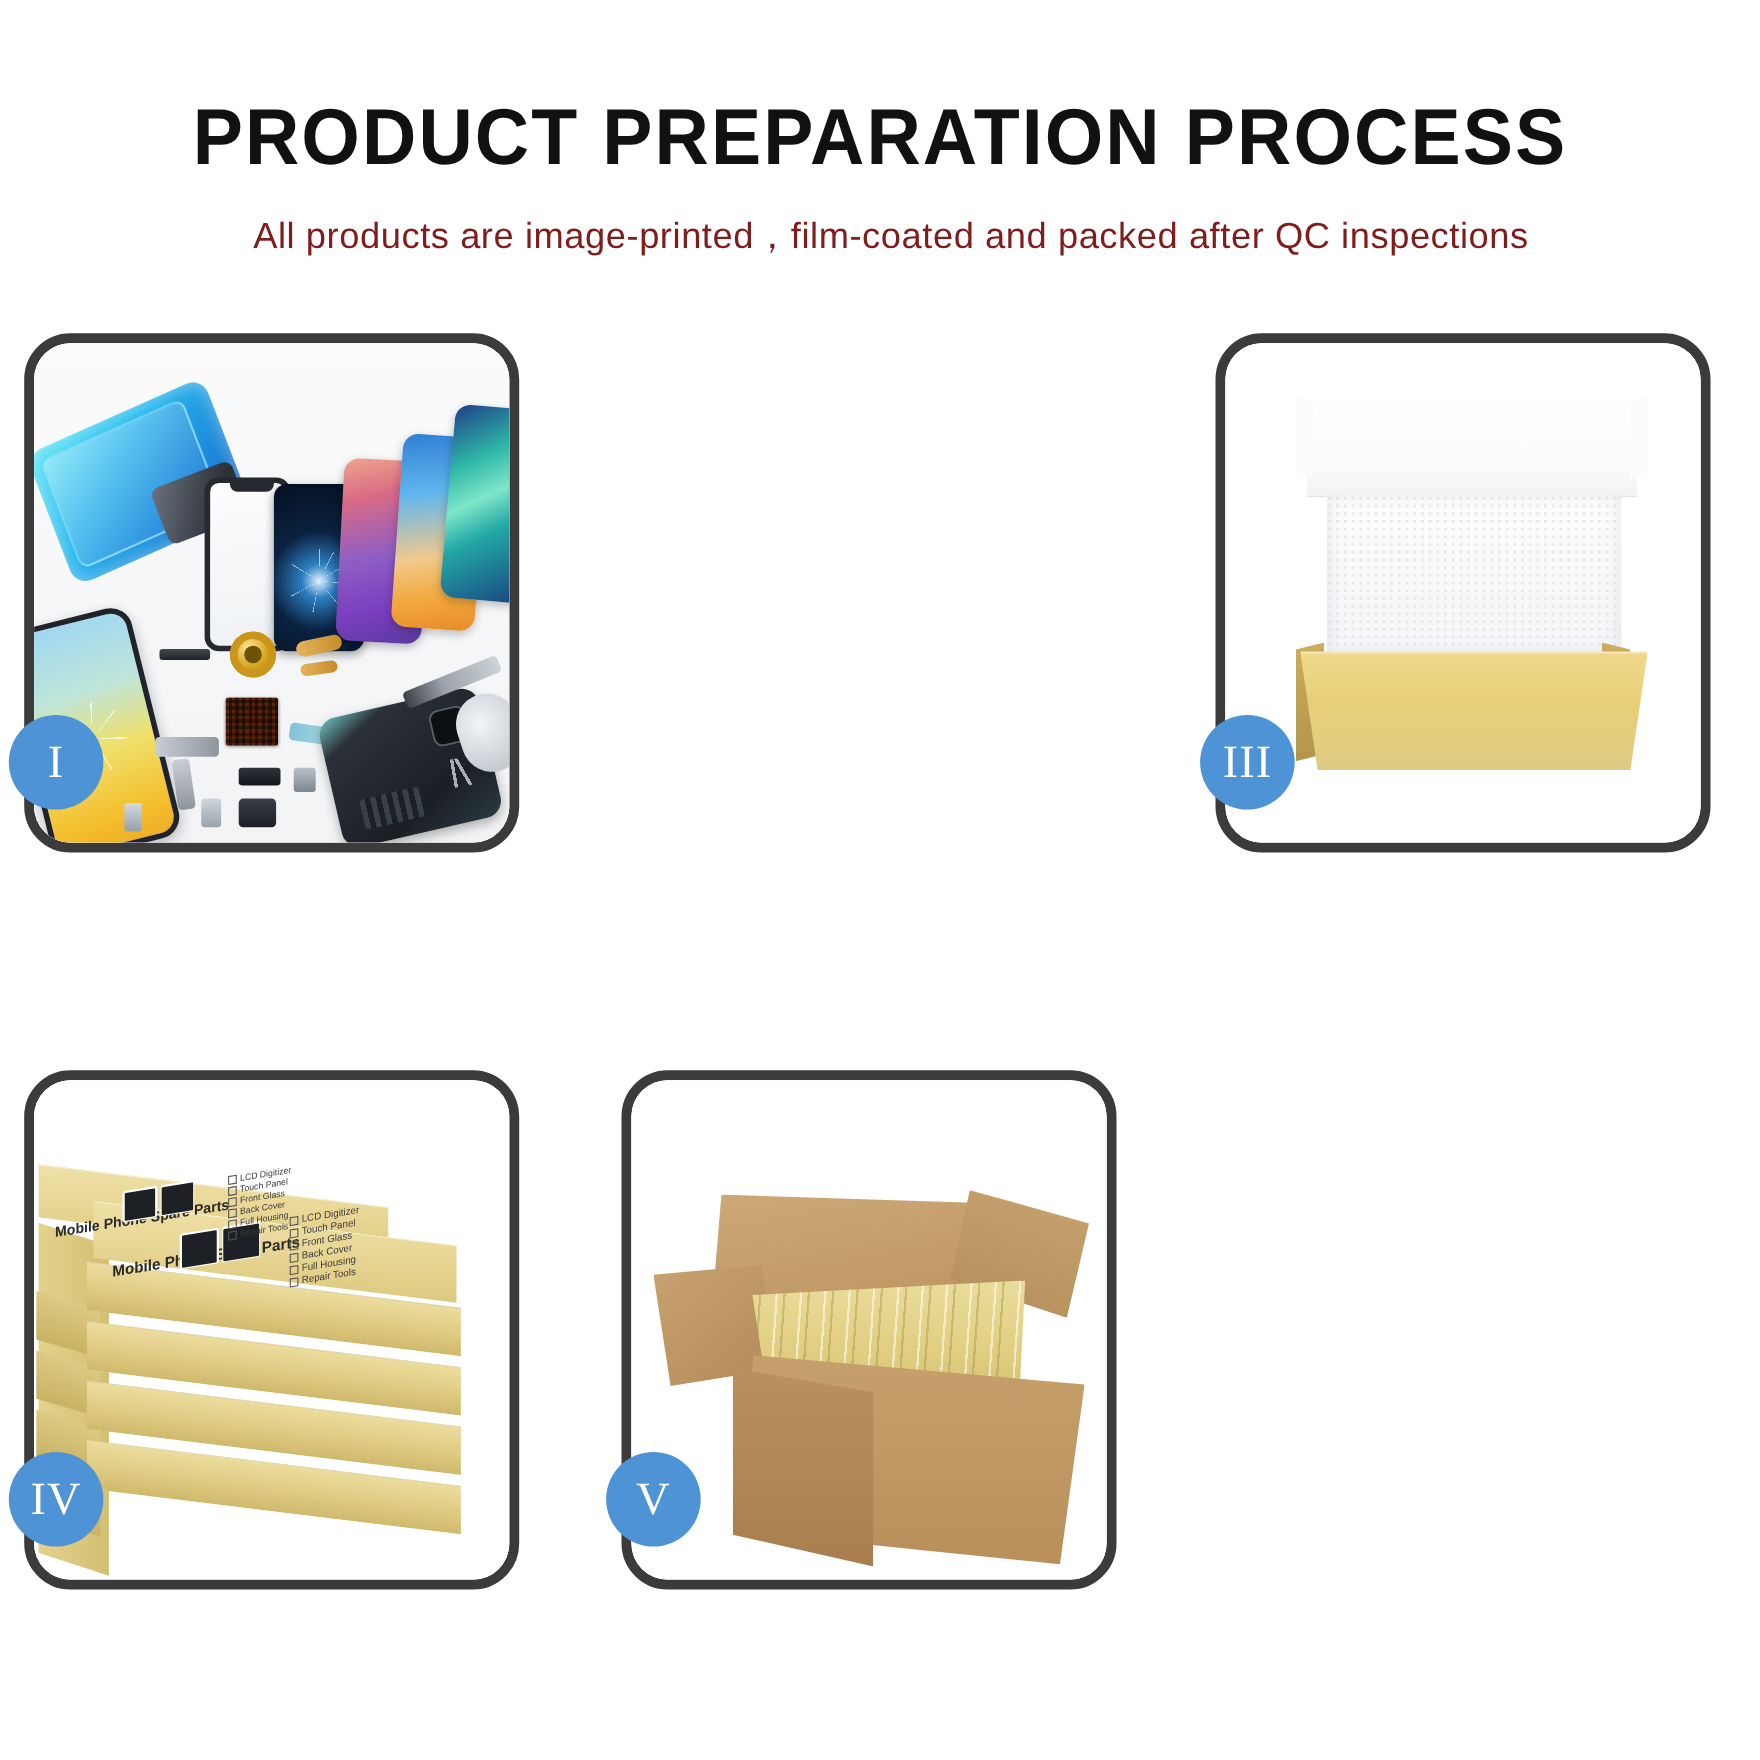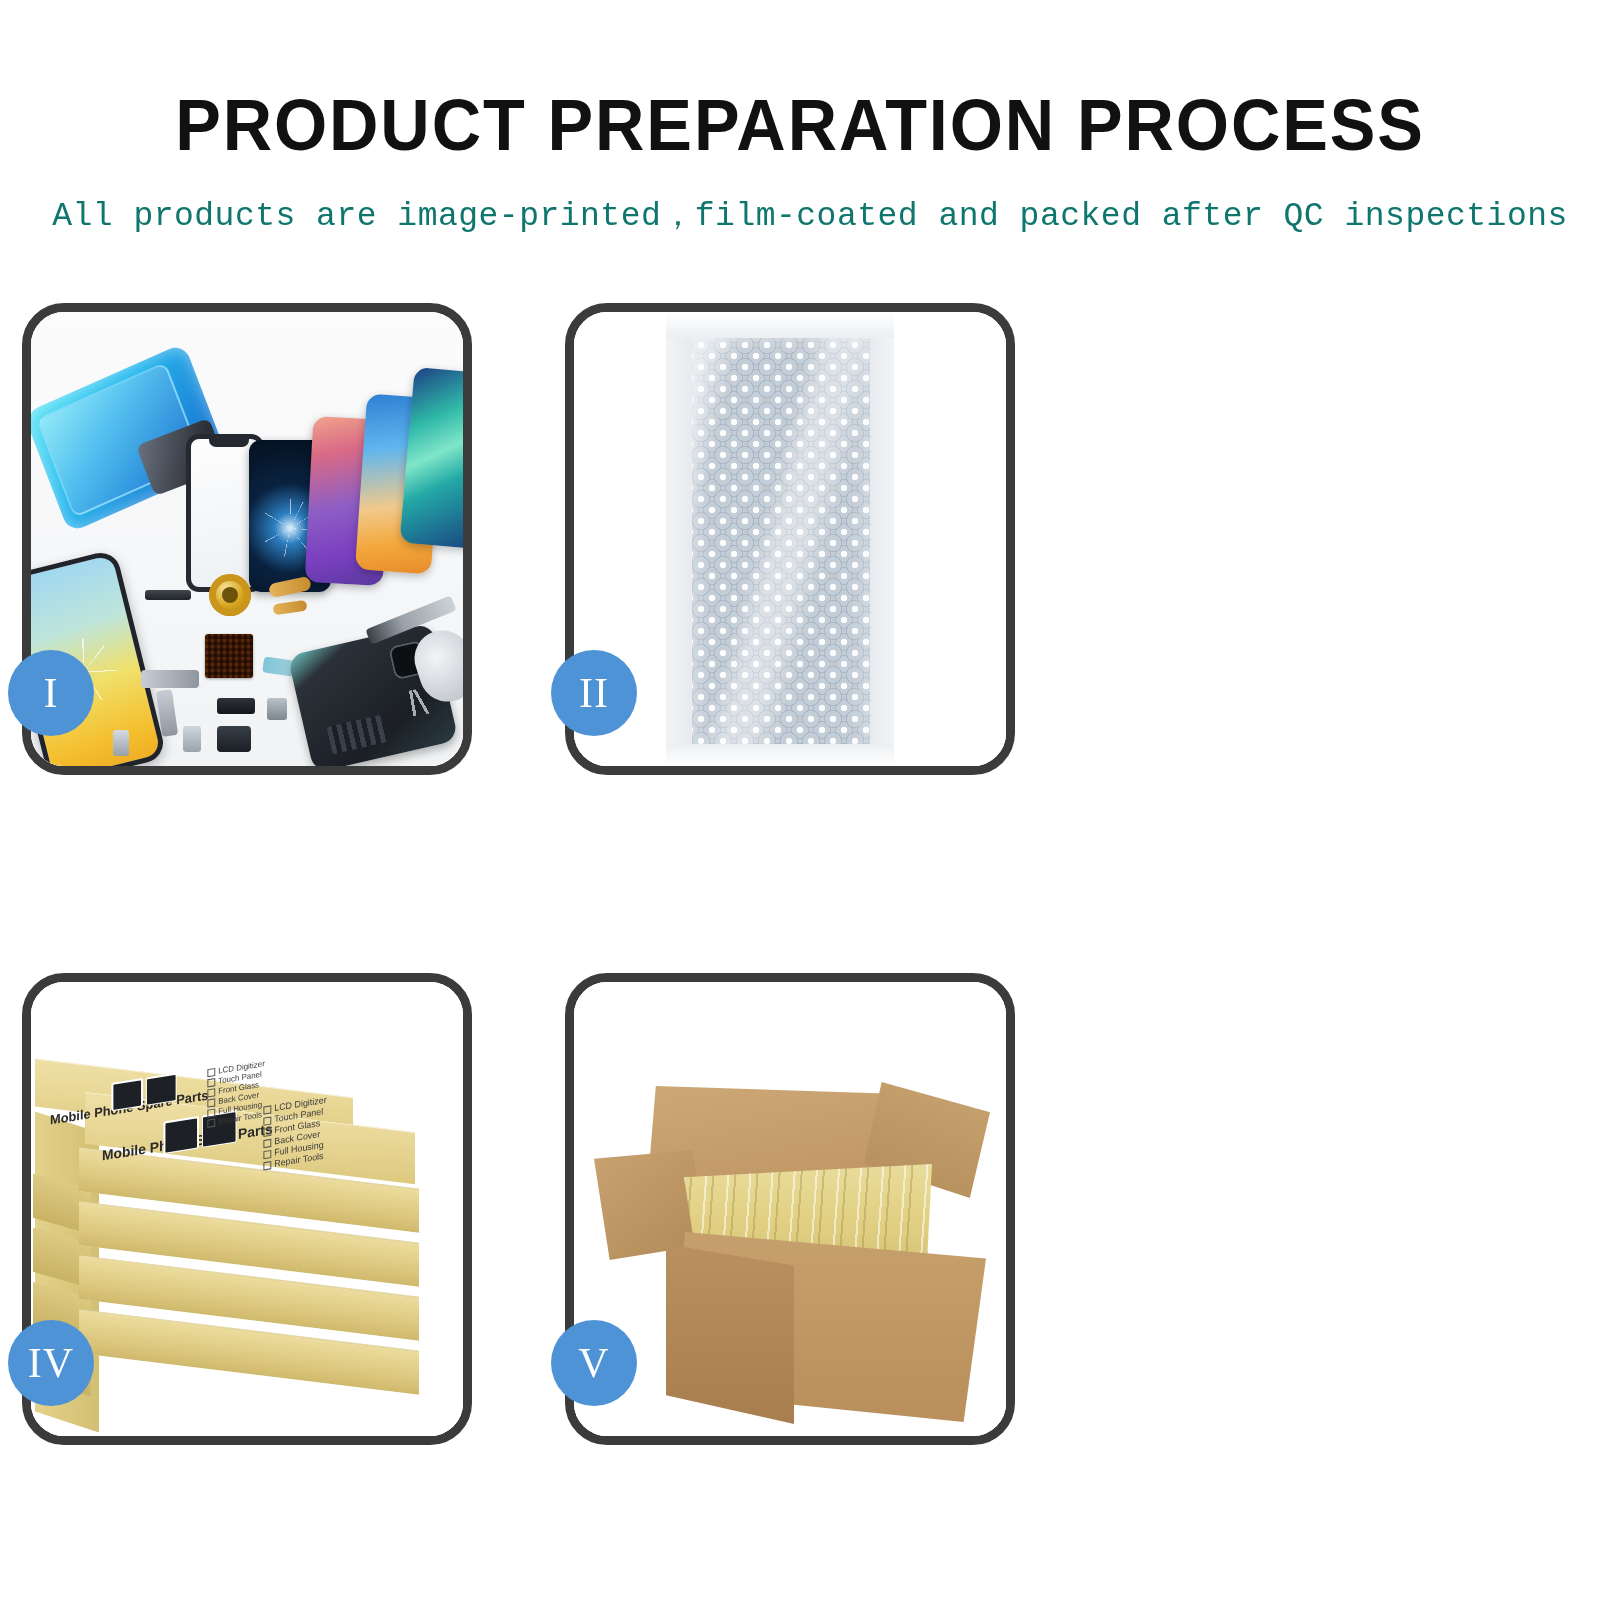--- a/index.html
+++ b/index.html
@@ -17,25 +17,25 @@
     font-family: "Liberation Sans", sans-serif;
     font-weight: 700;
     font-size: 72px;
     letter-spacing: 2px;
     color: #111111;
     margin-top: 84px;
     transform: scaleX(0.95);
     white-space: nowrap;
   }
   .subtitle {
-    font-family: Liberation Mono, monospace;
+    font-family: Liberation Sans, sans-serif;
     font-weight: 400;
     font-size: 33px;
     letter-spacing: 0.5px;
-    color: #0f766e;
+    color: #7f1d1d;
     margin-top: 26px;
     white-space: nowrap;
     margin-left: 20px;
   }
 
   
   .grid { position: absolute; left: 22px; top: 303px; width: 1556px; height: 1145px; }
   .panel {
     position: absolute;
     width: 450px; height: 472px;
@@ -483,33 +483,34 @@
           <div class="tiny5"></div>
           <div class="backplate"></div>
           <div class="tool"></div>
           <div class="brush"></div>
           <div class="screws"></div>
         </div>
       </div>
       <div class="badge">I</div>
     </div>
 
-    <div class="panel p2">
+
+    <div class="panel p3">
       <div class="clip">
-        <div class="stage2">
-          <div class="wrapbag">
-            <div class="bubbles"></div>
-          </div>
-          <div class="wrapseal-t"></div>
-          <div class="wrapseal-b"></div>
+        <div class="stage3">
+          <div class="lid"></div>
+          <div class="foam"></div>
+          <div class="tray-left"></div>
+          <div class="tray-right"></div>
+          <div class="bubsheet"></div>
+          <div class="tray-front"></div>
         </div>
       </div>
-      <div class="badge">II</div>
+      <div class="badge">III</div>
     </div>
-
 
     <div class="panel p4">
       <div class="clip">
         <div class="stage4">
           <div class="side-col"></div>
 
           <div class="layL layL1"></div>
           <div class="layL layL2"></div>
           <div class="layL layL3"></div>
           <div class="layL layL4"></div>

